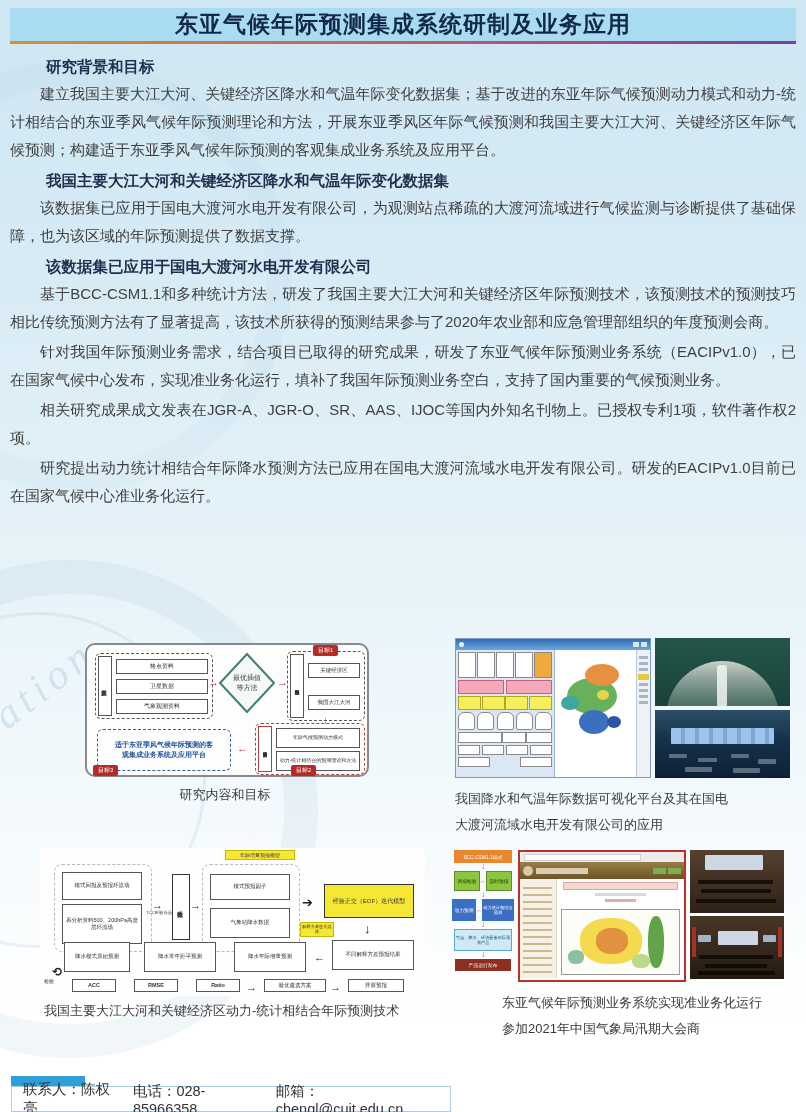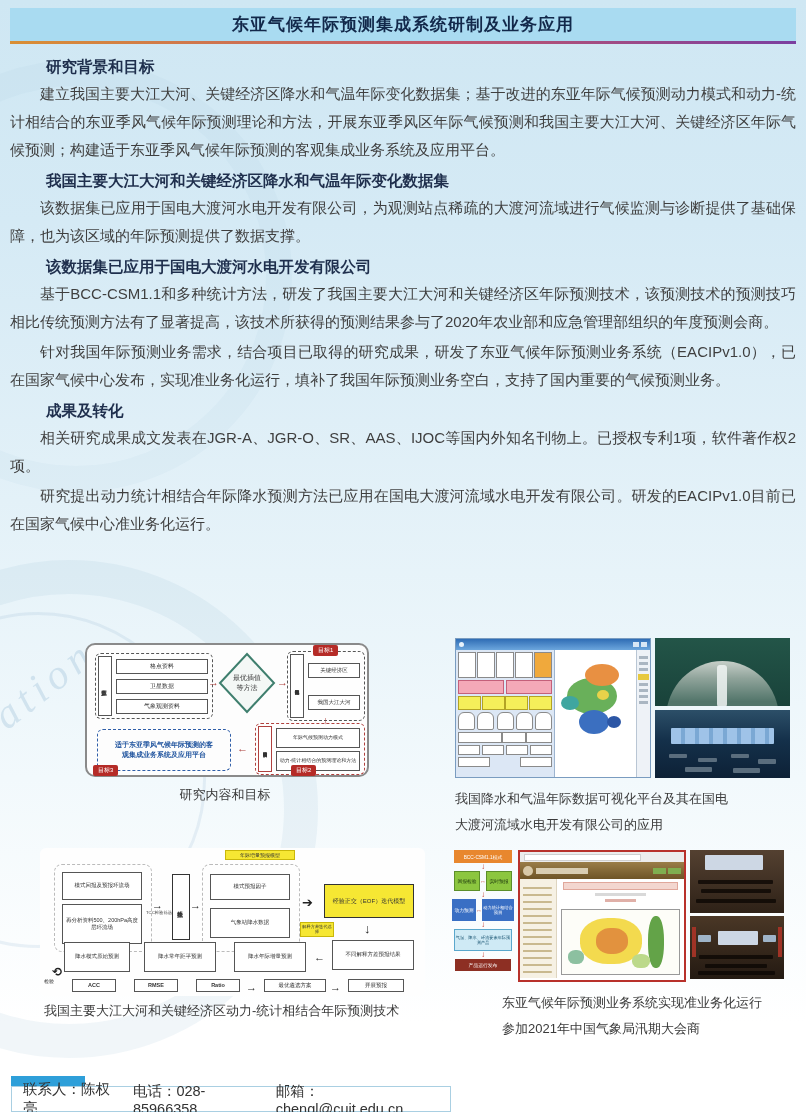--- a/index.html
+++ b/index.html
@@ -8,21 +8,21 @@
     background:linear-gradient(180deg,#cfe7f3 0%,#d5eaf5 20%,#e3f1f8 45%,#f2f9fc 70%,#ffffff 92%);}
   
   .wm-circle1{position:absolute;left:-180px;top:560px;width:430px;height:430px;border:34px solid rgba(118,164,199,0.10);border-radius:50%;}
   .wm-circle2{position:absolute;left:-130px;top:612px;width:330px;height:330px;border:3px solid rgba(118,164,199,0.14);border-radius:50%;}
   .wm-circle3{position:absolute;left:-140px;top:60px;width:380px;height:380px;border:26px solid rgba(140,180,210,0.07);border-radius:50%;}
   .wm-text{position:absolute;left:-14px;top:660px;transform:rotate(-38deg);font-size:42px;font-style:italic;
     font-family:"Liberation Serif","DejaVu Serif",serif;color:rgba(96,148,188,0.20);letter-spacing:6px;}
   
   .titlebar{position:absolute;left:10px;top:8px;width:786px;height:33px;background:#a9dbf1;
     display:flex;align-items:center;justify-content:center;}
-  .titlebar h1{margin:16px;font-size:17px;font-weight:bold;color:#12284a;letter-spacing:1px;}
+  .titlebar h1{margin:16px;font-size:23px;font-weight:bold;color:#12284a;letter-spacing:1px;}
   .accent-line{position:absolute;left:10px;top:41px;width:786px;height:3px;
     background:linear-gradient(90deg,#d98f35 0%,#c2566b 55%,#7b3fa0 100%);}
   
   .content{position:absolute;left:10px;top:50px;width:786px;height:588px;overflow:hidden;}
   .sec-h{margin:7px 0 2px 36px;font-size:15.5px;font-weight:bold;color:#1f2f4d;}
   .content p{margin:2px 0;font-size:15px;line-height:28px;color:#3f3f3f;text-align:justify;text-indent:2em;}
   
   .figcap{position:absolute;font-size:13px;color:#3a3a3a;line-height:26px;}
   .bx{border:1px solid #555;background:#fff;display:flex;align-items:center;justify-content:center;text-align:center;color:#333;}
   .vlab{writing-mode:vertical-rl;text-orientation:upright;border:1px solid #555;background:#fff;display:flex;align-items:center;justify-content:center;color:#333;}
@@ -132,21 +132,20 @@
     <p>建立我国主要大江大河、关键经济区降水和气温年际变化数据集；基于改进的东亚年际气候预测动力模式和动力-统计相结合的东亚季风气候年际预测理论和方法，开展东亚季风区年际气候预测和我国主要大江大河、关键经济区年际气候预测；构建适于东亚季风气候年际预测的客观集成业务系统及应用平台。</p>
 
     <div class="sec-h">我国主要大江大河和关键经济区降水和气温年际变化数据集</div>
     <p>该数据集已应用于国电大渡河水电开发有限公司，为观测站点稀疏的大渡河流域进行气候监测与诊断提供了基础保障，也为该区域的年际预测提供了数据支撑。</p>
 
     <div class="sec-h">该数据集已应用于国电大渡河水电开发有限公司</div>
     <p>基于BCC-CSM1.1和多种统计方法，研发了我国主要大江大河和关键经济区年际预测技术，该预测技术的预测技巧相比传统预测方法有了显著提高，该技术所获得的预测结果参与了2020年农业部和应急管理部组织的年度预测会商。</p>
 
     <p>针对我国年际预测业务需求，结合项目已取得的研究成果，研发了东亚气候年际预测业务系统（EACIPv1.0），已在国家气候中心发布，实现准业务化运行，填补了我国年际预测业务空白，支持了国内重要的气候预测业务。</p>
 
-    <div class="sec-h">成果及转化</div>
     <p>相关研究成果成文发表在JGR-A、JGR-O、SR、AAS、IJOC等国内外知名刊物上。已授权专利1项，软件著作权2项。</p>
     <p>研究提出动力统计相结合年际降水预测方法已应用在国电大渡河流域水电开发有限公司。研发的EACIPv1.0目前已在国家气候中心准业务化运行。</p>
   </div>
 
   <div class="f1">
     <div class="grp" style="left:8px;top:8px;width:112px;height:60px;">
       <div class="vlab">多源数据集</div>
       <div class="stack">
         <div class="bx">格点资料</div>
         <div class="bx">卫星数据</div>

